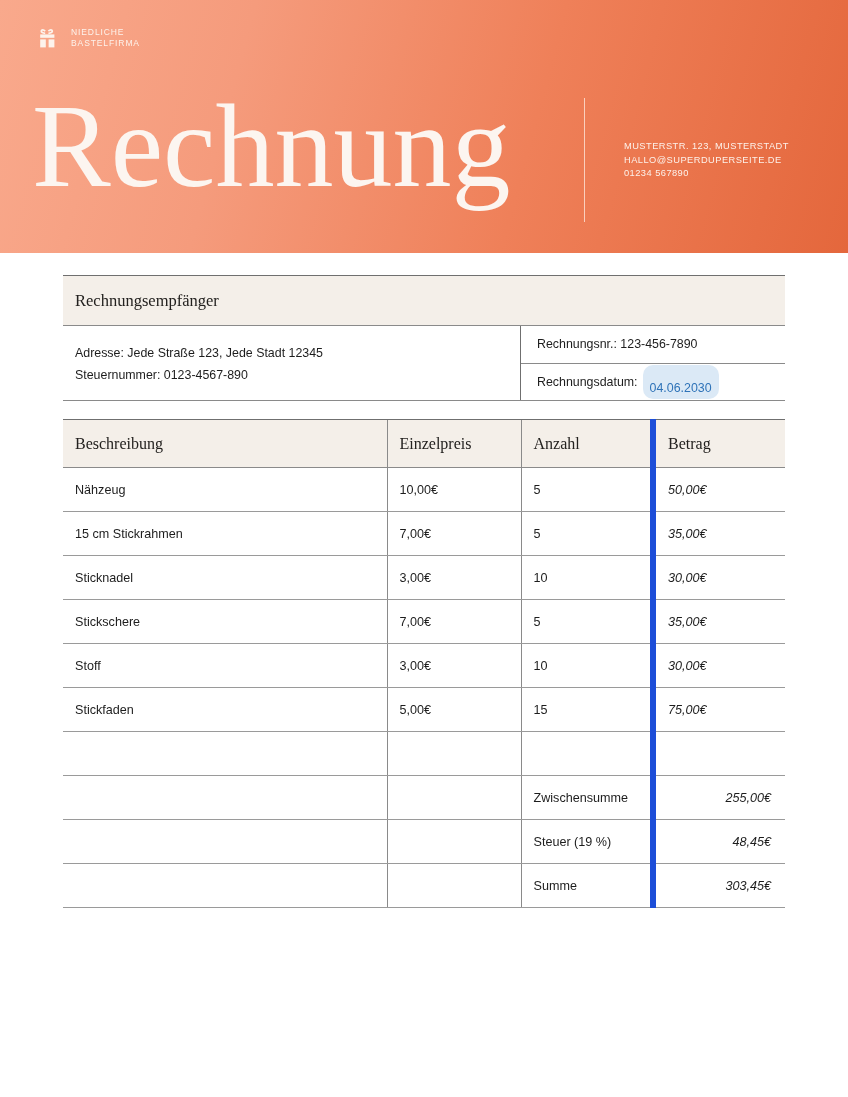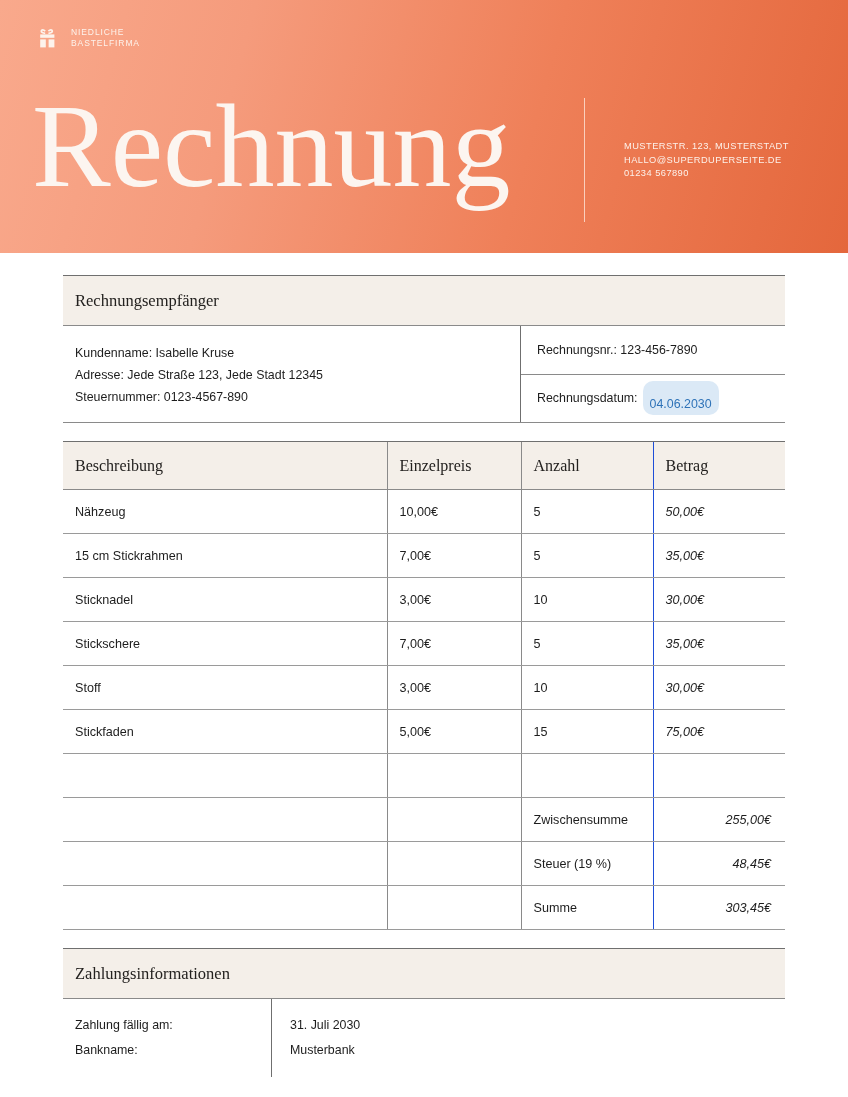--- a/index.html
+++ b/index.html
@@ -171,21 +171,21 @@
     border-bottom: 1px solid #9a9a9a;
     font-size: 12.6px;
     color: #1d1d1d;
     padding: 0 0 0 12px;
     box-sizing: border-box;
     vertical-align: middle;
   }
   .col-desc  { width: 324px; }
   .col-price { width: 134px; border-left: 1px solid #8a8a8a; }
   .col-qty   { width: 132px; border-left: 1px solid #8a8a8a; }
-  .col-amt   { width: 132px; border-left: 1px solid #1d4ed8; }
+  .col-amt   { width: 132px; border-left: 6px solid #1d4ed8; }
 
   .items tbody td.amount {
     font-style: italic;
   }
   .items tbody tr.totals td.label {
     font-size: 12.6px;
   }
   .items tbody tr.totals td.value {
     font-style: italic;
     text-align: right;
@@ -252,21 +252,20 @@
 </div>
 
 <div class="sheet">
 
   <div class="block" style="margin-top:22px;">
     <div class="band">
       <span class="band-title">Rechnungsempfänger</span>
     </div>
     <div class="recipient">
       <div class="recipient-left">
-        <div>Kundenname: Isabelle Kruse</div>
         <div>Adresse: Jede Straße 123, Jede Stadt 12345</div>
         <div>Steuernummer: 0123-4567-890</div>
       </div>
       <div class="recipient-right">
         <div class="r-cell">Rechnungsnr.: 123-456-7890</div>
         <div class="r-cell">
           <span>Rechnungsdatum:</span>
           <span class="date-pill">04.06.2030</span>
         </div>
       </div>
@@ -341,29 +340,14 @@
       </tr>
       <tr class="totals">
         <td class="col-desc"></td>
         <td class="col-price"></td>
         <td class="col-qty label">Summe</td>
         <td class="col-amt value">303,45€</td>
       </tr>
     </tbody>
   </table>
 
-  <div class="block payinfo">
-    <div class="band">
-      <span class="band-title">Zahlungsinformationen</span>
-    </div>
-    <div class="pay-rows">
-      <div class="pay-left">
-        <div>Zahlung fällig am:</div>
-        <div>Bankname:</div>
-      </div>
-      <div class="pay-right">
-        <div>31. Juli 2030</div>
-        <div>Musterbank</div>
-      </div>
-    </div>
-  </div>
 
 </div>
 
 </body></html>

